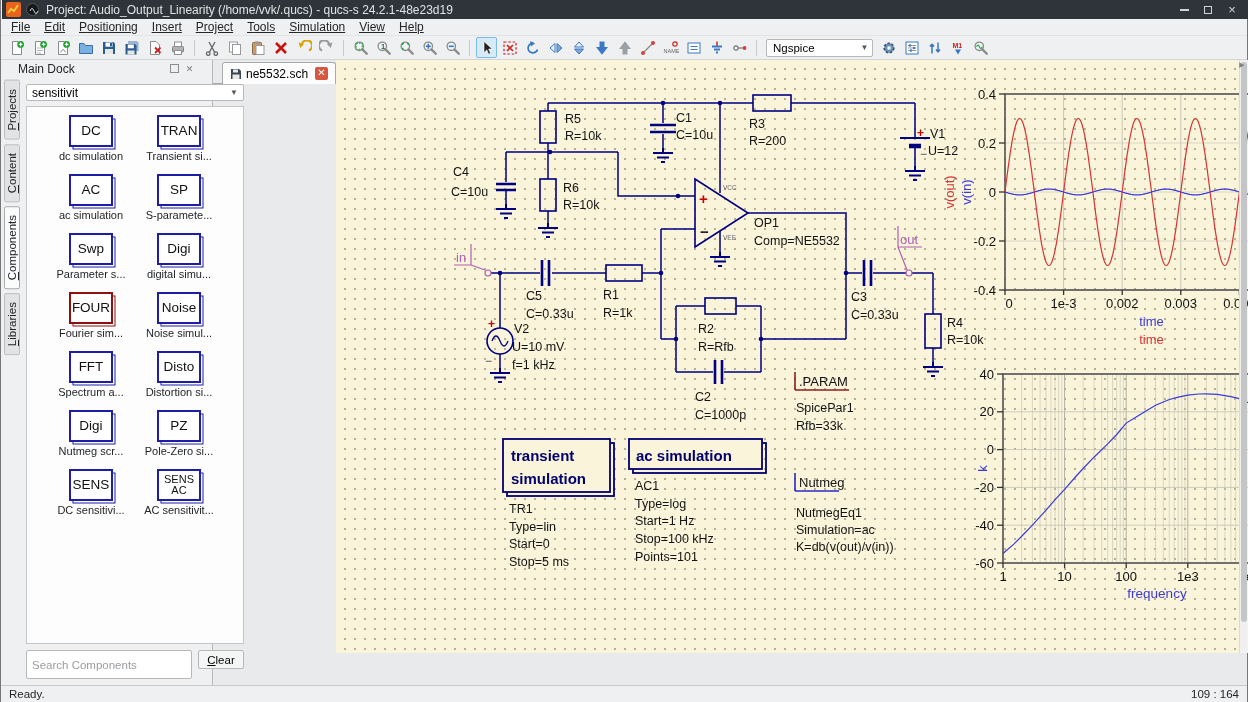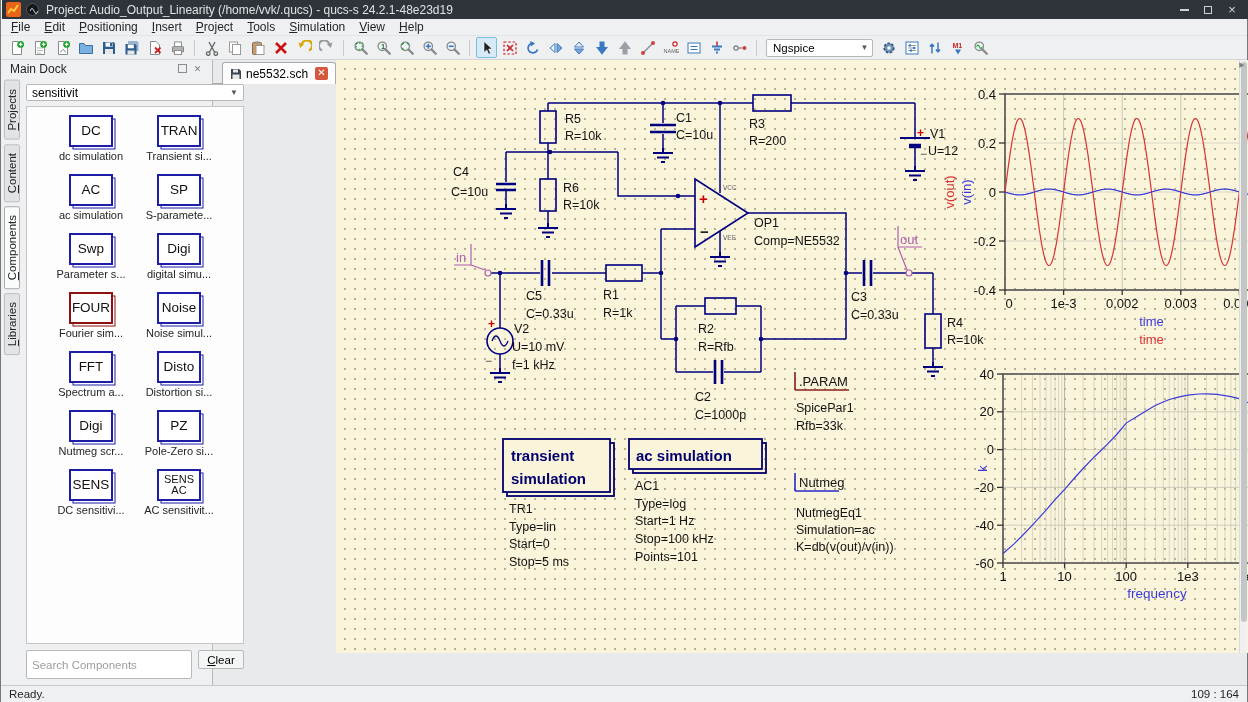--- a/index.html
+++ b/index.html
@@ -16,37 +16,37 @@
   #titlebar .tb-appicon svg{position:absolute;left:0px;top:0px;}
   #titlebar .tb-title { font-size:12px; white-space:nowrap; }
   #titlebar .tb-spacer { flex:1; }
   .winbtn { width:24px; height:15px; display:flex; align-items:center; justify-content:center; color:#cfd4d8; font-size:13px; }
   .winbtn .minbar { width:9px; height:2px; background:#cfd4d8; }
   .winbtn .restsq { width:8px; height:8px; border:1px solid #cfd4d8; position:relative; background:#2f343a;}
   .winbtn .restsq::before{content:""; position:absolute; left:2px; top:-3px; width:8px; height:8px; border:1px solid #cfd4d8; z-index:-1;}
 
   
   #menubar { position:absolute; left:0; top:19px; width:100%; height:17px; background:#eff0f1; display:flex; align-items:center; padding-left:3px; border-bottom:1px solid #e3e4e5;}
-  .menu-item { padding:0 7px; font-size:12px; color:#232629; }
+  .menu-item { padding:0 7px; font-size:12px; color:#232629;text-decoration:underline; }
 
   
   #toolbar { position:absolute; left:0; top:36px; width:100%; height:24px; background:#eff0f1; border-bottom:1px solid #d4d5d6;
     display:flex; align-items:center; padding-left:4px; }
   .tbtn { width:21px; height:21px; display:flex; align-items:center; justify-content:center; border:1px solid transparent; border-radius:2px; margin:0 1px; }
   .tbtn.pressed { background:#d6eaf7; border-color:#7cbcdf; }
   .tsep { width:1px; height:16px; background:#c9cacc; margin:0 5px; }
   #sim-select { height:18px; background:#fff; border:1px solid #b6b8ba; border-radius:2px; display:flex; align-items:center; padding:0 4px 0 6px; font-size:11.5px; margin:0 4px;gap:36px; }
   #sim-select .arr { margin-left:10px; font-size:8px; color:#555; }
 
   
   #main { position:absolute; left:0; top:60px; width:100%; height:625px; display:flex; }
 
   
   #dock { width:212px; height:100%; background:#eff0f1; border-right:1px solid #b7b8ba; position:relative; }
-  #dock-header { height:17px; display:flex; align-items:center; padding:0 9px; font-size:12px; color:#232629; }
+  #dock-header { height:17px; display:flex; align-items:center; padding:0 17px; font-size:12px; color:#232629; }
   #dock-header .dh-sp{flex:1;}
   .dh-btn{ width:11px; height:11px; margin-left:5px; color:#7a7d80; font-size:9px; display:flex; align-items:center; justify-content:center;}
   .dh-btn.float{ border:1px solid #8a8d90; width:9px; height:9px;}
   #dock-body { position:absolute; left:0; top:18px; bottom:0; right:0; display:flex; }
   #dock-tabs { width:24px; display:flex; flex-direction:column; padding:2px 2px 0 3px; }
   .vtab { writing-mode:vertical-rl; transform:rotate(180deg); text-align:center; font-size:11.5px; color:#232629;
     background:#e2e3e4; border:1px solid #bcbec0; border-radius:2px; margin-bottom:4px; padding:8px 1px; }
   .vtab.active { background:#fafbfb; border-color:#a8aaac; }
   #dock-content { flex:1; display:flex; flex-direction:column; padding:6px 6px 6px 4px; }
   #cat-select { height:17px; background:#fff; border:1px solid #b6b8ba; border-radius:2px; display:flex; align-items:center; padding:0 5px; font-size:12px; margin-bottom:5px; }

